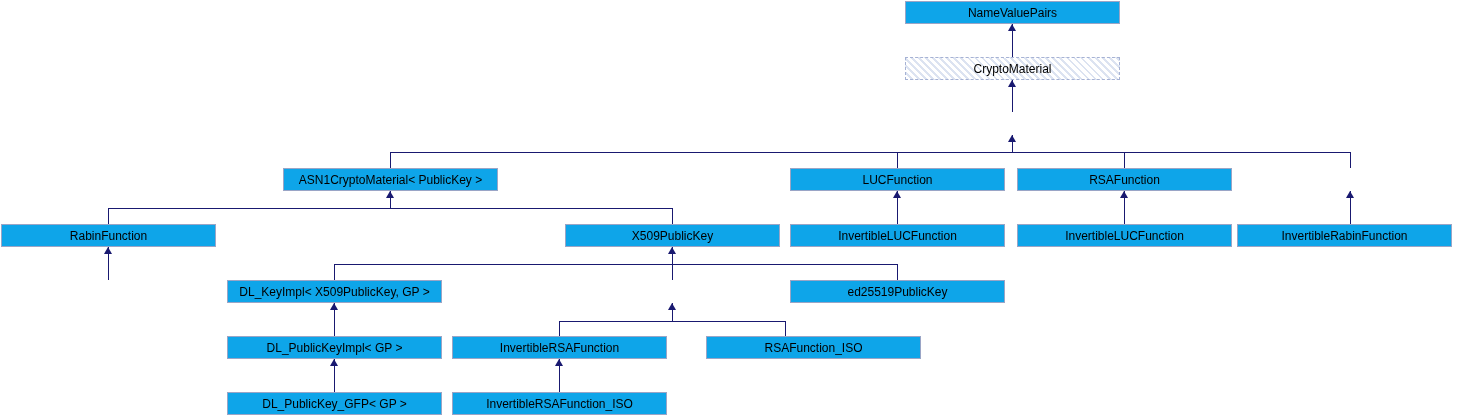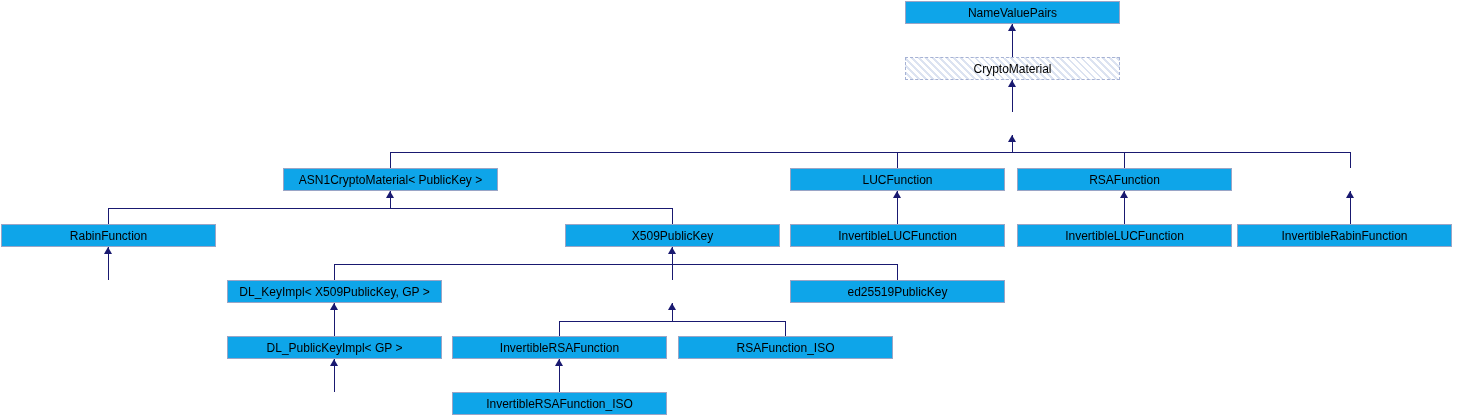--- a/index.html
+++ b/index.html
@@ -87,17 +87,18 @@
   <div class="node" style="left:565px;top:224px">X509PublicKey</div>
   <div class="node" style="left:790px;top:224px">InvertibleLUCFunction</div>
   <div class="node" style="left:1017px;top:224px">InvertibleLUCFunction</div>
   <div class="node" style="left:1237px;top:224px">InvertibleRabinFunction</div>
 
   <div class="node" style="left:227px;top:280px">DL_KeyImpl&lt; X509PublicKey, GP &gt;</div>
   <div class="node" style="left:790px;top:280px">ed25519PublicKey</div>
 
   <div class="node" style="left:227px;top:336px">DL_PublicKeyImpl&lt; GP &gt;</div>
   <div class="node" style="left:452px;top:336px">InvertibleRSAFunction</div>
-  <div class="node" style="left:678px;top:336px">RSAFunction_ISO</div>
+  <div class="node" style="left:706px;top:336px">RSAFunction_ISO</div>
 
+  <div class="node" style="left:227px;top:392px">DL_PublicKey_GFP&lt; GP &gt;</div>
   <div class="node" style="left:452px;top:392px">InvertibleRSAFunction_ISO</div>
 
 </div>
 
 </body></html>

